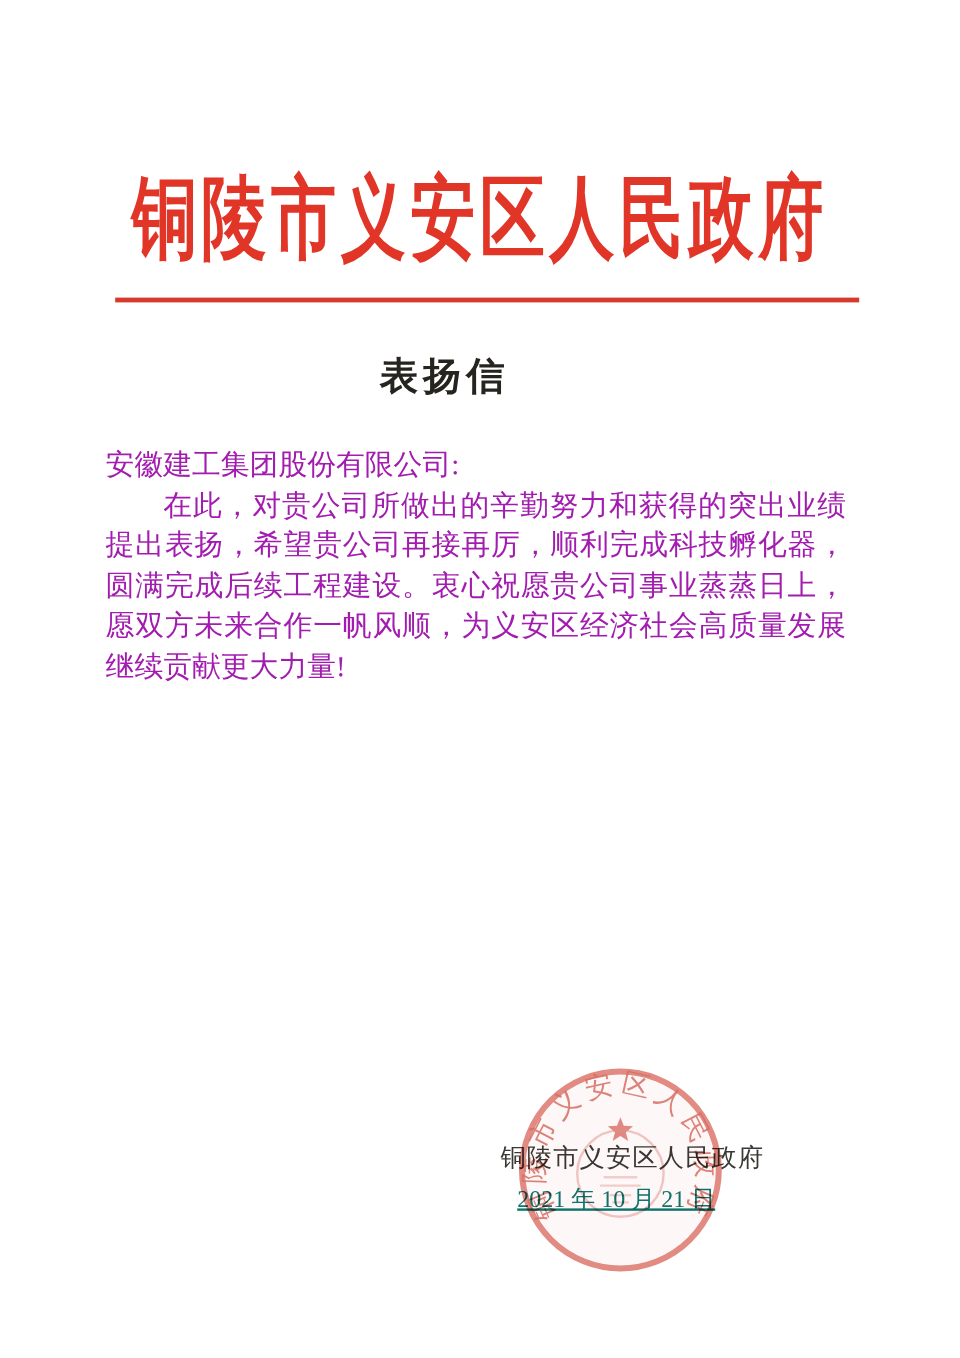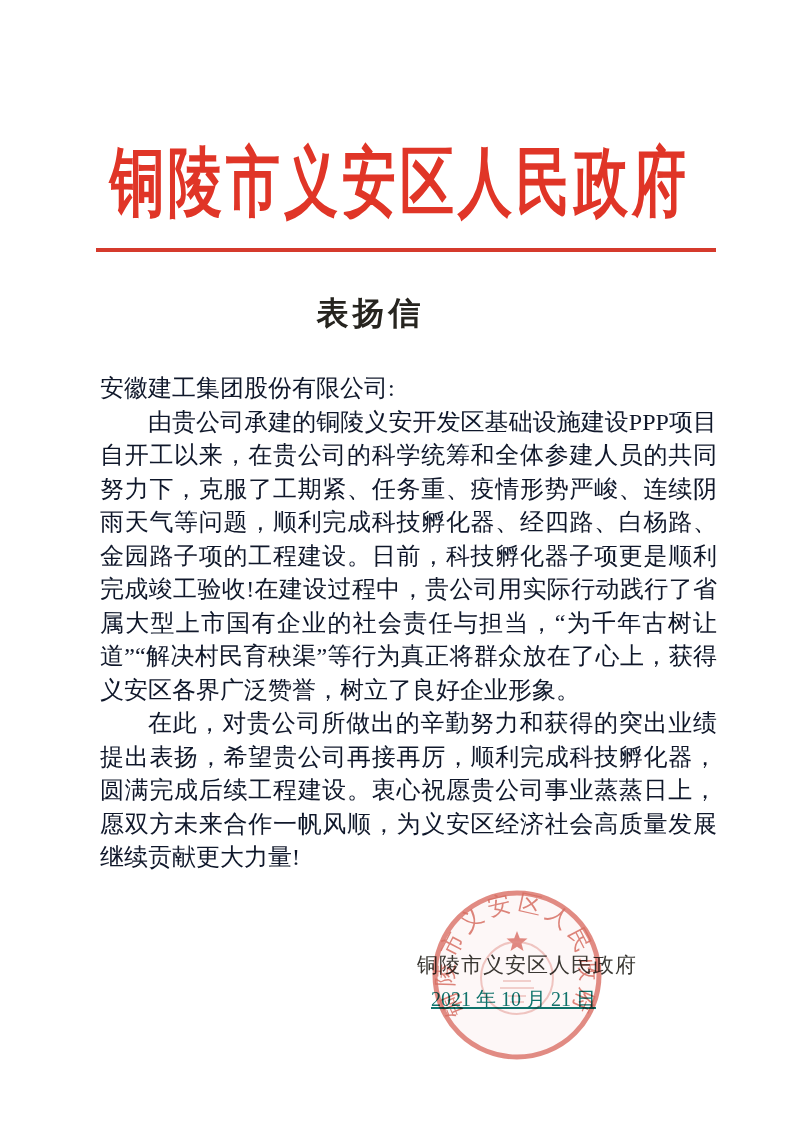--- a/index.html
+++ b/index.html
@@ -30,23 +30,23 @@
   
   .doc-title{
     position:absolute;top:292px;left:0;width:741px;
     margin:0;text-align:center;
     font-size:32px;font-weight:bold;
     letter-spacing:4px;
     color:#26241f;
   }
   
   .body-block{
-    position:absolute;top:372px;left:100px;width:617px;
+    position:absolute;top:372px;left:88px;width:617px;
     font-size:24px;line-height:33.5px;
-    color:#0f172a;
+    color:#a21caf;
     text-align:justify;
   }
   .body-block p{margin:0;padding:0;}
   .salutation{text-indent:0;}
   .para{text-indent:2em;}
   
   .signature{
     position:absolute;top:951px;left:417px;
     font-size:21px;letter-spacing:1px;
     color:#3a3833;white-space:nowrap;
@@ -81,21 +81,20 @@
 <div class="page">
 
   <div class="letterhead">铜陵市义安区人民政府</div>
 
   <div class="red-rule"></div>
 
   <h1 class="doc-title">表扬信</h1>
 
   <div class="body-block">
     <p class="salutation">安徽建工集团股份有限公司:</p>
-    <p class="para">由贵公司承建的铜陵义安开发区基础设施建设PPP项目自开工以来，在贵公司的科学统筹和全体参建人员的共同努力下，克服了工期紧、任务重、疫情形势严峻、连续阴雨天气等问题，顺利完成科技孵化器、经四路、白杨路、金园路子项的工程建设。日前，科技孵化器子项更是顺利完成竣工验收!在建设过程中，贵公司用实际行动践行了省属大型上市国有企业的社会责任与担当，“为千年古树让道”“解决村民育秧渠”等行为真正将群众放在了心上，获得义安区各界广泛赞誉，树立了良好企业形象。</p>
     <p class="para">在此，对贵公司所做出的辛勤努力和获得的突出业绩提出表扬，希望贵公司再接再厉，顺利完成科技孵化器，圆满完成后续工程建设。衷心祝愿贵公司事业蒸蒸日上，愿双方未来合作一帆风顺，为义安区经济社会高质量发展继续贡献更大力量!</p>
   </div>
 
   <div class="signature">铜陵市义安区人民政府</div>
 
   <div class="sig-date">2021 年 10 月 21 日</div>
 
   <svg class="seal" viewBox="0 0 174 174" xmlns="http://www.w3.org/2000/svg">
 
     <circle cx="87" cy="87" r="80" fill="rgba(224,106,96,0.06)"></circle>

